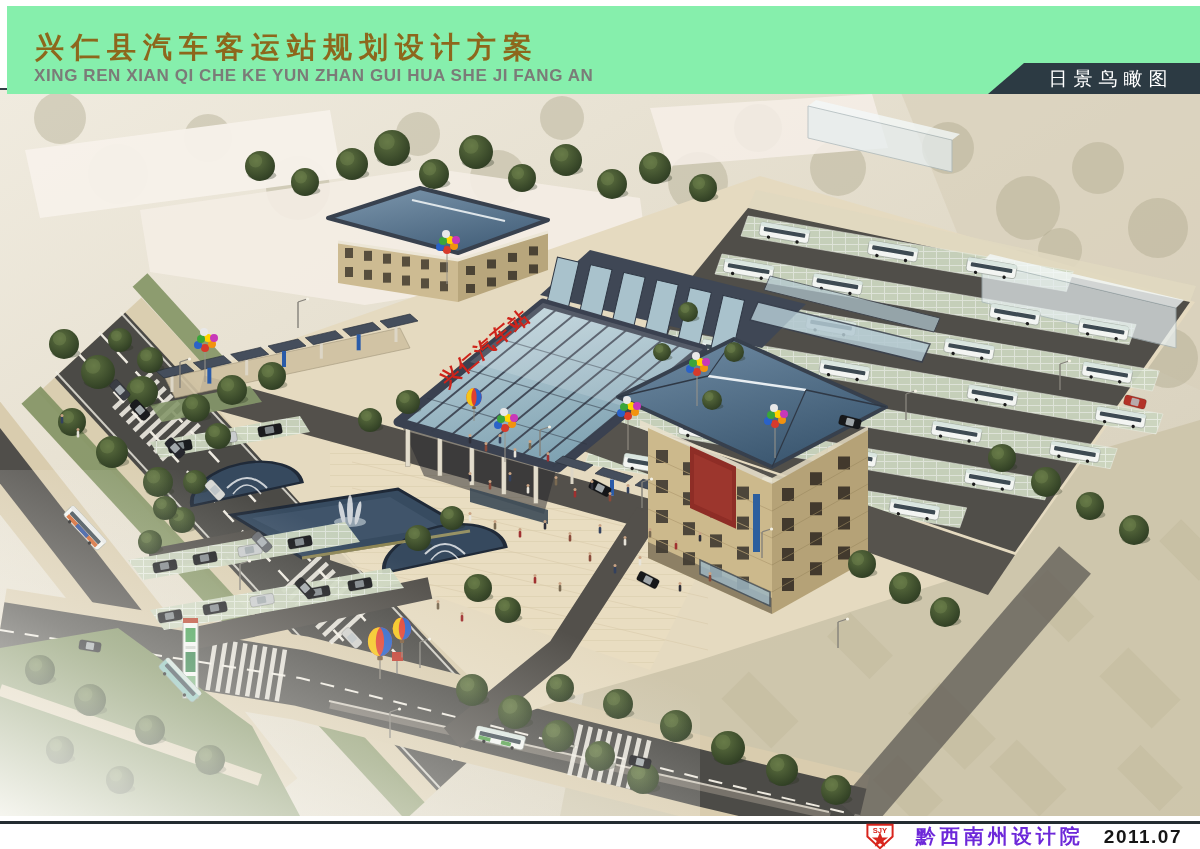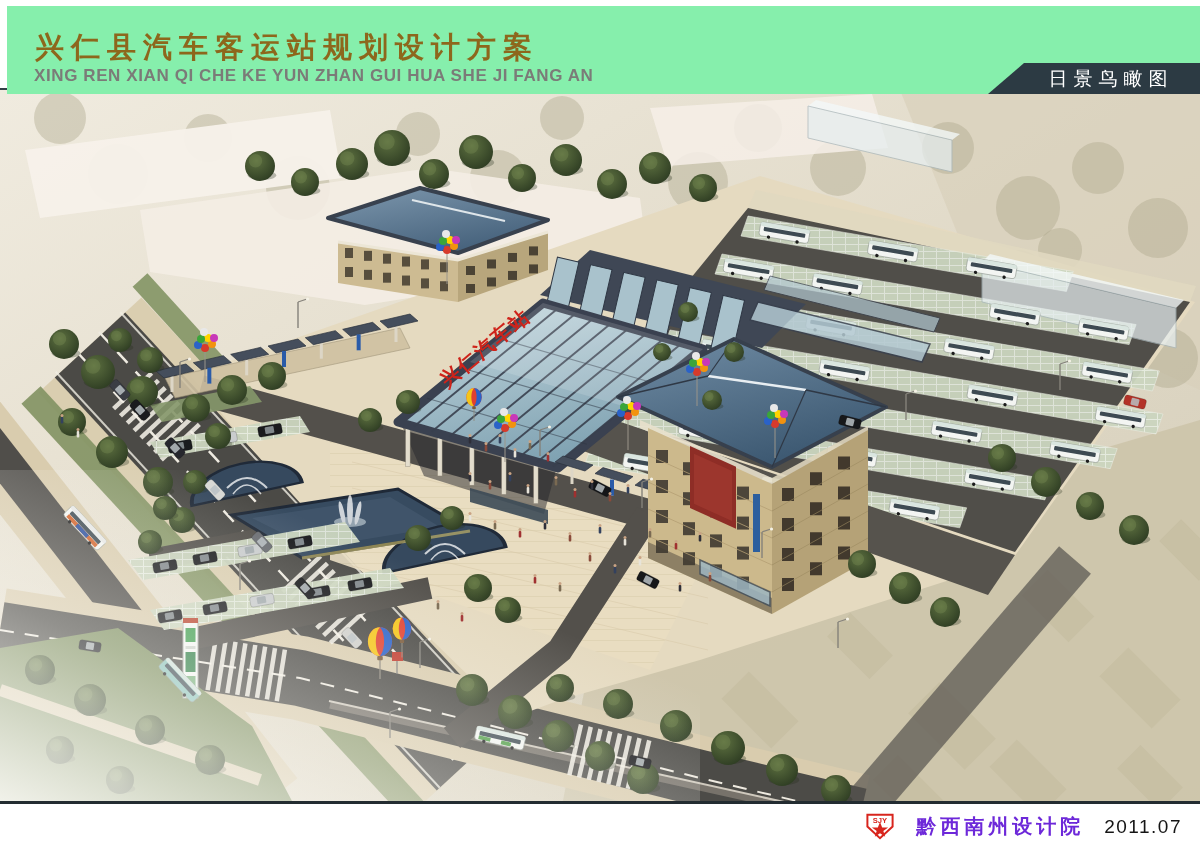--- a/index.html
+++ b/index.html
@@ -10,26 +10,26 @@
          color:#8d671c;letter-spacing:7px;white-space:nowrap;}
   .pinyin{position:absolute;left:27px;top:60px;font-size:17px;font-weight:bold;
           color:#7b7b78;letter-spacing:0.6px;white-space:nowrap;}
   .view-tab{position:absolute;right:0;top:57px;width:212px;height:31px;background:#2c3a43;
             clip-path:polygon(36px 0,100% 0,100% 100%,0 100%);display:flex;align-items:center;
             justify-content:center;box-sizing:border-box;padding-left:34px;z-index:6;}
   .view-tab span{color:#fff;font-size:19px;letter-spacing:6px;white-space:nowrap;}
   .render-area{position:absolute;top:88px;left:0;width:1200px;height:728px;
                border-top:2px solid #323e46;box-sizing:border-box;background:#e6e0d2;}
   .render-area svg{display:block;}
-  .footer{position:absolute;bottom:0;left:0;right:0;height:48px;background:#fff;
+  .footer{position:absolute;bottom:0;left:0;right:0;height:28px;background:#fff;
           border-top:3px solid #232c31;box-sizing:border-box;display:flex;align-items:center;
           justify-content:flex-end;padding-right:18px;gap:20px;z-index:5;}
   .logo{width:32px;height:27px;flex:0 0 auto;}
   .company{font-size:20px;font-weight:bold;color:#6d28d9;letter-spacing:4px;white-space:nowrap;}
-  .date{font-size:19px;font-weight:normal;color:#151515;letter-spacing:1.5px;white-space:nowrap;}
+  .date{font-size:19px;font-weight:bold;color:#151515;letter-spacing:1.5px;white-space:nowrap;}
 </style>
 </head>
 <body>
 
 <div class="board">
 
   <header class="header">
     <h1 class="title">兴仁县汽车客运站规划设计方案</h1>
     <div class="pinyin">XING REN XIAN QI CHE KE YUN ZHAN GUI HUA SHE JI FANG AN</div>
     <div class="view-tab">

